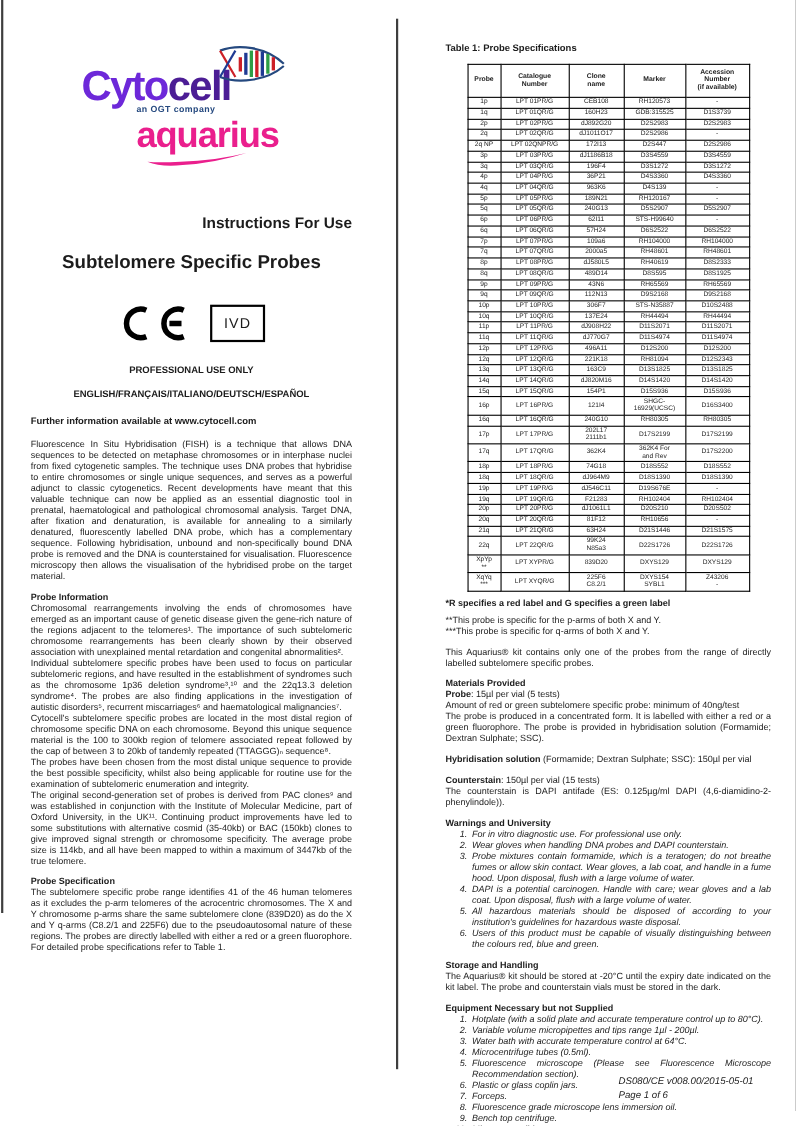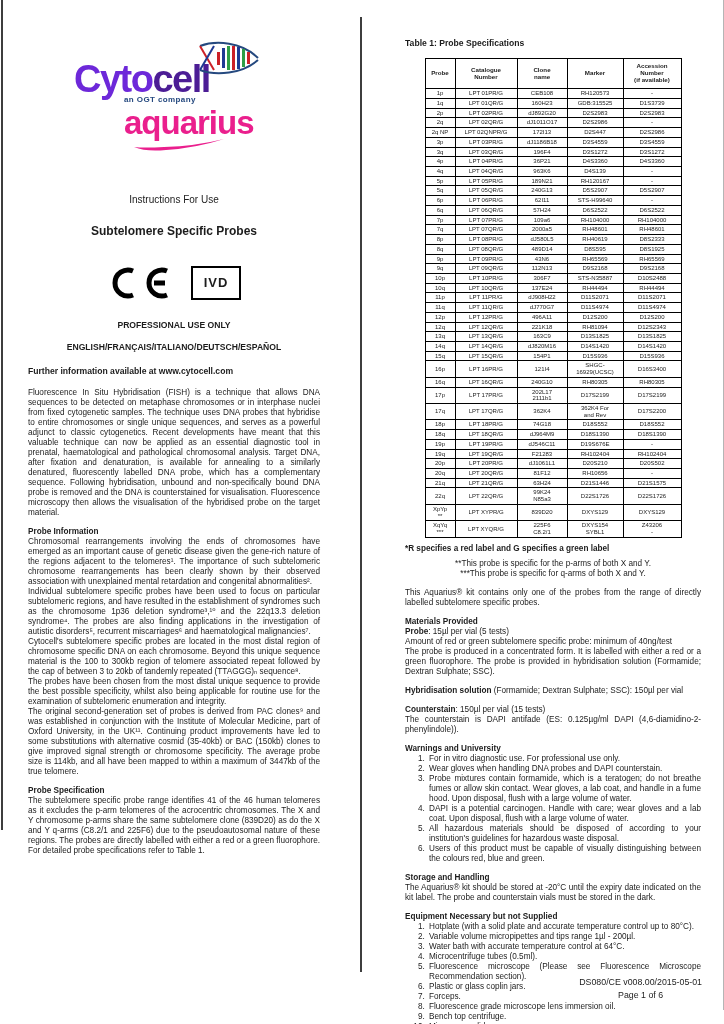--- a/index.html
+++ b/index.html
@@ -27,46 +27,46 @@
 
   
   .logo { position:relative; width:200px; margin:24px auto 0; height:118px; }
   .brand { font-size:38px; font-weight:bold; letter-spacing:-1.5px; line-height:1; white-space:nowrap; }
   .brand .cyto { color:#6d28d9; }
   .brand .cell { color:#4c1d95; }
   .fish { position:absolute; top:-20px; left:122px; }
   .tagline { font-size:8px; font-weight:bold; color:#25497f; text-align:left; margin:-3px 0 0 50px; letter-spacing:0.4px; }
   .product { font-size:33px; font-weight:bold; color:#ea1f8d; letter-spacing:-1px; line-height:1; text-align:left; margin:1px 0 0 50px; }
   .swoosh { display:block; margin:-2px 0 0 58px; }
-  .ifu   { font-size:10px; font-weight:normal; text-align:center; margin-top:16px; }
+  .ifu   { font-size:14px; font-weight:bold; text-align:right; margin-top:16px; }
   .ref   { font-size:10px; font-weight:bold; text-align:center; margin-top:4px; }
-  .title { font-size:12px; font-weight:bold; text-align:center; margin-top:18px; }
+  .title { font-size:17px; font-weight:bold; text-align:center; margin-top:18px; }
   .marks { display:flex; justify-content:center; align-items:center; gap:18px; margin-top:22px; height:44px; }
-  .ivd-box { border:2.5px solid #000; padding:7px 11px; font-size:13px; font-weight:bold; letter-spacing:1px; }
+  .ivd-box { border:2.5px solid #000; padding:7px 11px; font-size:13px; font-weight:normal; letter-spacing:1px; }
   .pro   { font-size:8.6px; font-weight:bold; text-align:center; margin-top:15px; }
   .langs { font-size:8.6px; font-weight:bold; text-align:center; margin-top:12px; }
   .more  { font-size:8.6px; font-weight:bold; text-align:left; margin-top:13px; }
   .intro { margin-top:12px; }
 
   
   .tbl-title { font-weight:bold; font-size:8.6px; text-align:left; margin-top:2px; }
   table { border-collapse:collapse; table-layout:fixed; margin:10px auto 0; }
   col.c1{width:30px} col.c2{width:62px} col.c3{width:50px} col.c4{width:56px} col.c5{width:58px}
   th,td { border:1px solid #000; text-align:center; vertical-align:middle;
           font-size:6px; line-height:1.12; padding:1px 2px; white-space:pre-line; overflow:hidden; }
   th { font-weight:bold; font-size:6.2px; padding:4px 2px; }
   .fn-b { font-weight:bold; margin-top:6px; text-align:left; }
-  .fn   { text-align:center; }
+  .fn   { text-align:left; }
 
   
   ol { margin:0; padding-left:22px; }
-  ol li { text-align:justify; padding-left:2px; }
+  ol li { text-align:justify; padding-left:2px;font-style:italic; }
 
   
-  .footer { position:absolute; right:22px; bottom:22px; text-align:center; font-size:8.8px; line-height:1.5; }
+  .footer { position:absolute; right:39px; bottom:22px; text-align:left; font-size:8.8px; line-height:1.5;font-style:italic; }
 </style>
 </head>
 <body>
 
 <div id="page">
   <div class="edge-left"></div>
   <div class="edge-right"></div>
   <div class="divider"></div>
 
   <div class="col col-left">

